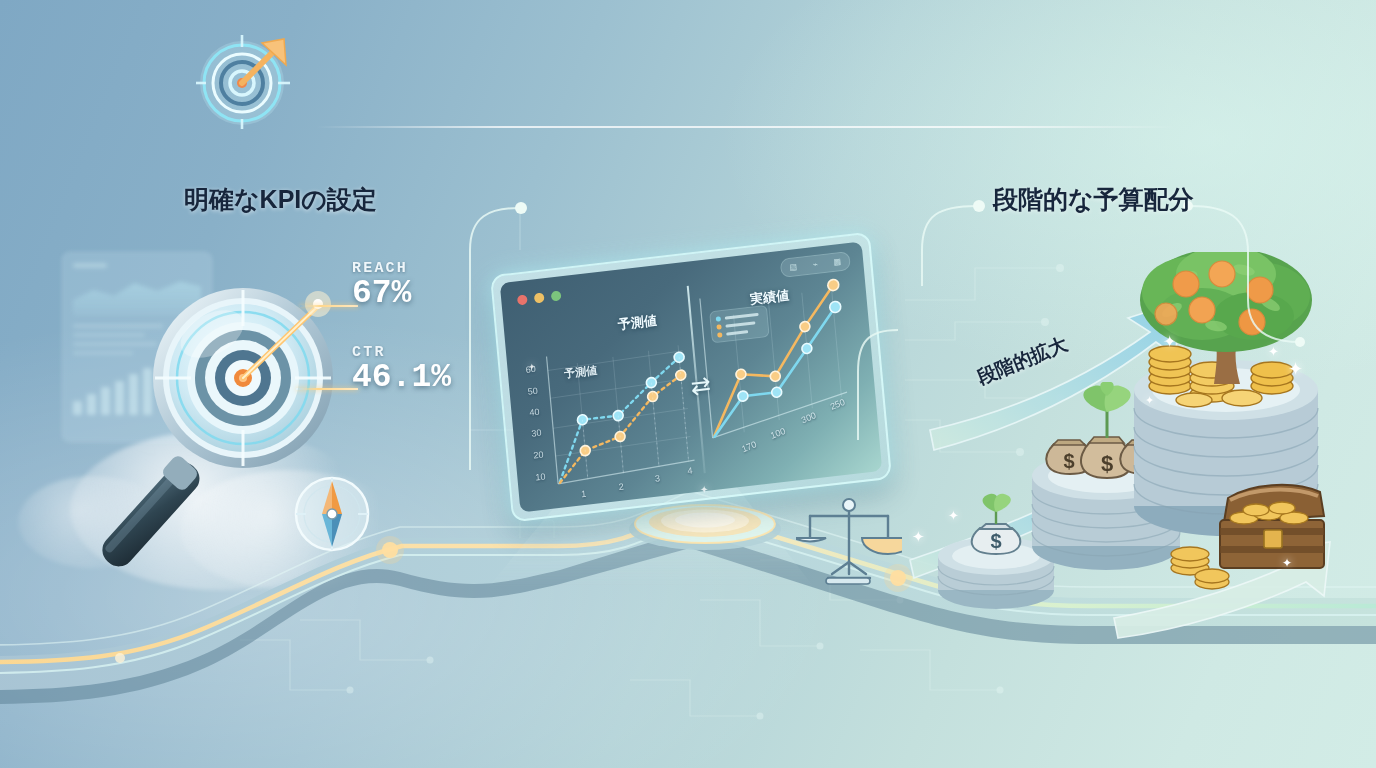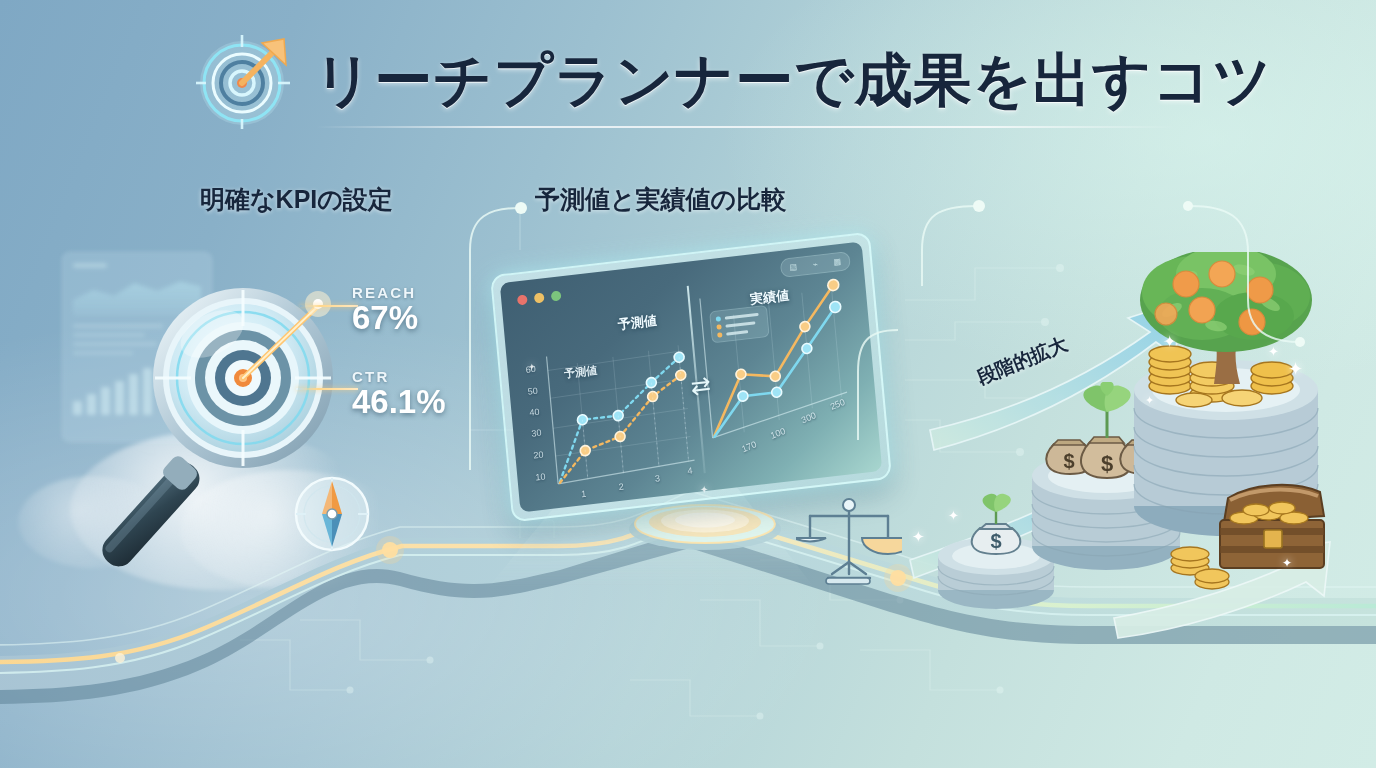--- a/index.html
+++ b/index.html
@@ -35,25 +35,25 @@
   }
   #title-rule {
     position:absolute; left:316px; top:126px; width:860px; height:2px;
     background:linear-gradient(90deg, rgba(255,255,255,0) 0%, rgba(255,255,255,.75) 22%, rgba(255,255,255,.75) 78%, rgba(255,255,255,0) 100%);
   }
   
   .section-heading {
     position:absolute; font-size:25px; font-weight:bold; color:#17263c;
     white-space:nowrap; text-shadow:0 1px 4px rgba(255,255,255,.6);
   }
-  #head-kpi    { left:164px;  top:183px;padding-left:36px; }
+  #head-kpi    { left:148px;  top:183px;padding-left:36px; }
   #head-compare{ left:535px;  top:183px; }
   #head-budget { left:993px;  top:183px; }
   
-  #kpi-stats { position:absolute; left:352px; top:284px; width:110px; }
+  #kpi-stats { position:absolute; left:352px; top:260px; width:110px;font-family:Liberation Mono, monospace; }
   .kpi-label {
     font-size:15px; font-weight:bold; color:#eef6fa; letter-spacing:2.2px;
     text-shadow:0 1px 3px rgba(30,60,80,.45);
   }
   .kpi-value {
     font-size:33px; font-weight:bold; color:#ffffff; line-height:1.05;
     text-shadow:0 2px 5px rgba(30,60,80,.5);
   }
   #kpi-ctr { margin-top:32px; }
   .kpi-leader {
@@ -680,20 +680,19 @@
       <circle cx="46" cy="50" r="5" fill="#f0884a"></circle>
       <g stroke="#d8f6fd" stroke-width="2.6" opacity="0.95">
         <line x1="46" y1="2" x2="46" y2="14"></line>
           <line x1="46" y1="86" x2="46" y2="96"></line>
         <line x1="0" y1="50" x2="10" y2="50"></line>
           <line x1="82" y1="50" x2="94" y2="50"></line>
       </g>
       <line x1="46" y1="50" x2="82" y2="14" stroke="#f5b35f" stroke-width="6" stroke-linecap="round"></line>
       <polygon points="88,6 90,32 66,10" fill="#f8c27a" stroke="#f0a94f" stroke-width="1.5"></polygon>
     </svg>
-    <div id="title-text">リーチプランナーで成果を出すコツ</div>
   </div>
   <div id="title-rule"></div>
 
   <div class="section-heading" id="head-kpi">明確なKPIの設定</div>
-  <div class="section-heading" id="head-compare">予測値と実績値の比較</div>
+  <div class="section-heading" id="head-budget">段階的な予算配分</div>
 
 </div>
 
 </body></html>

